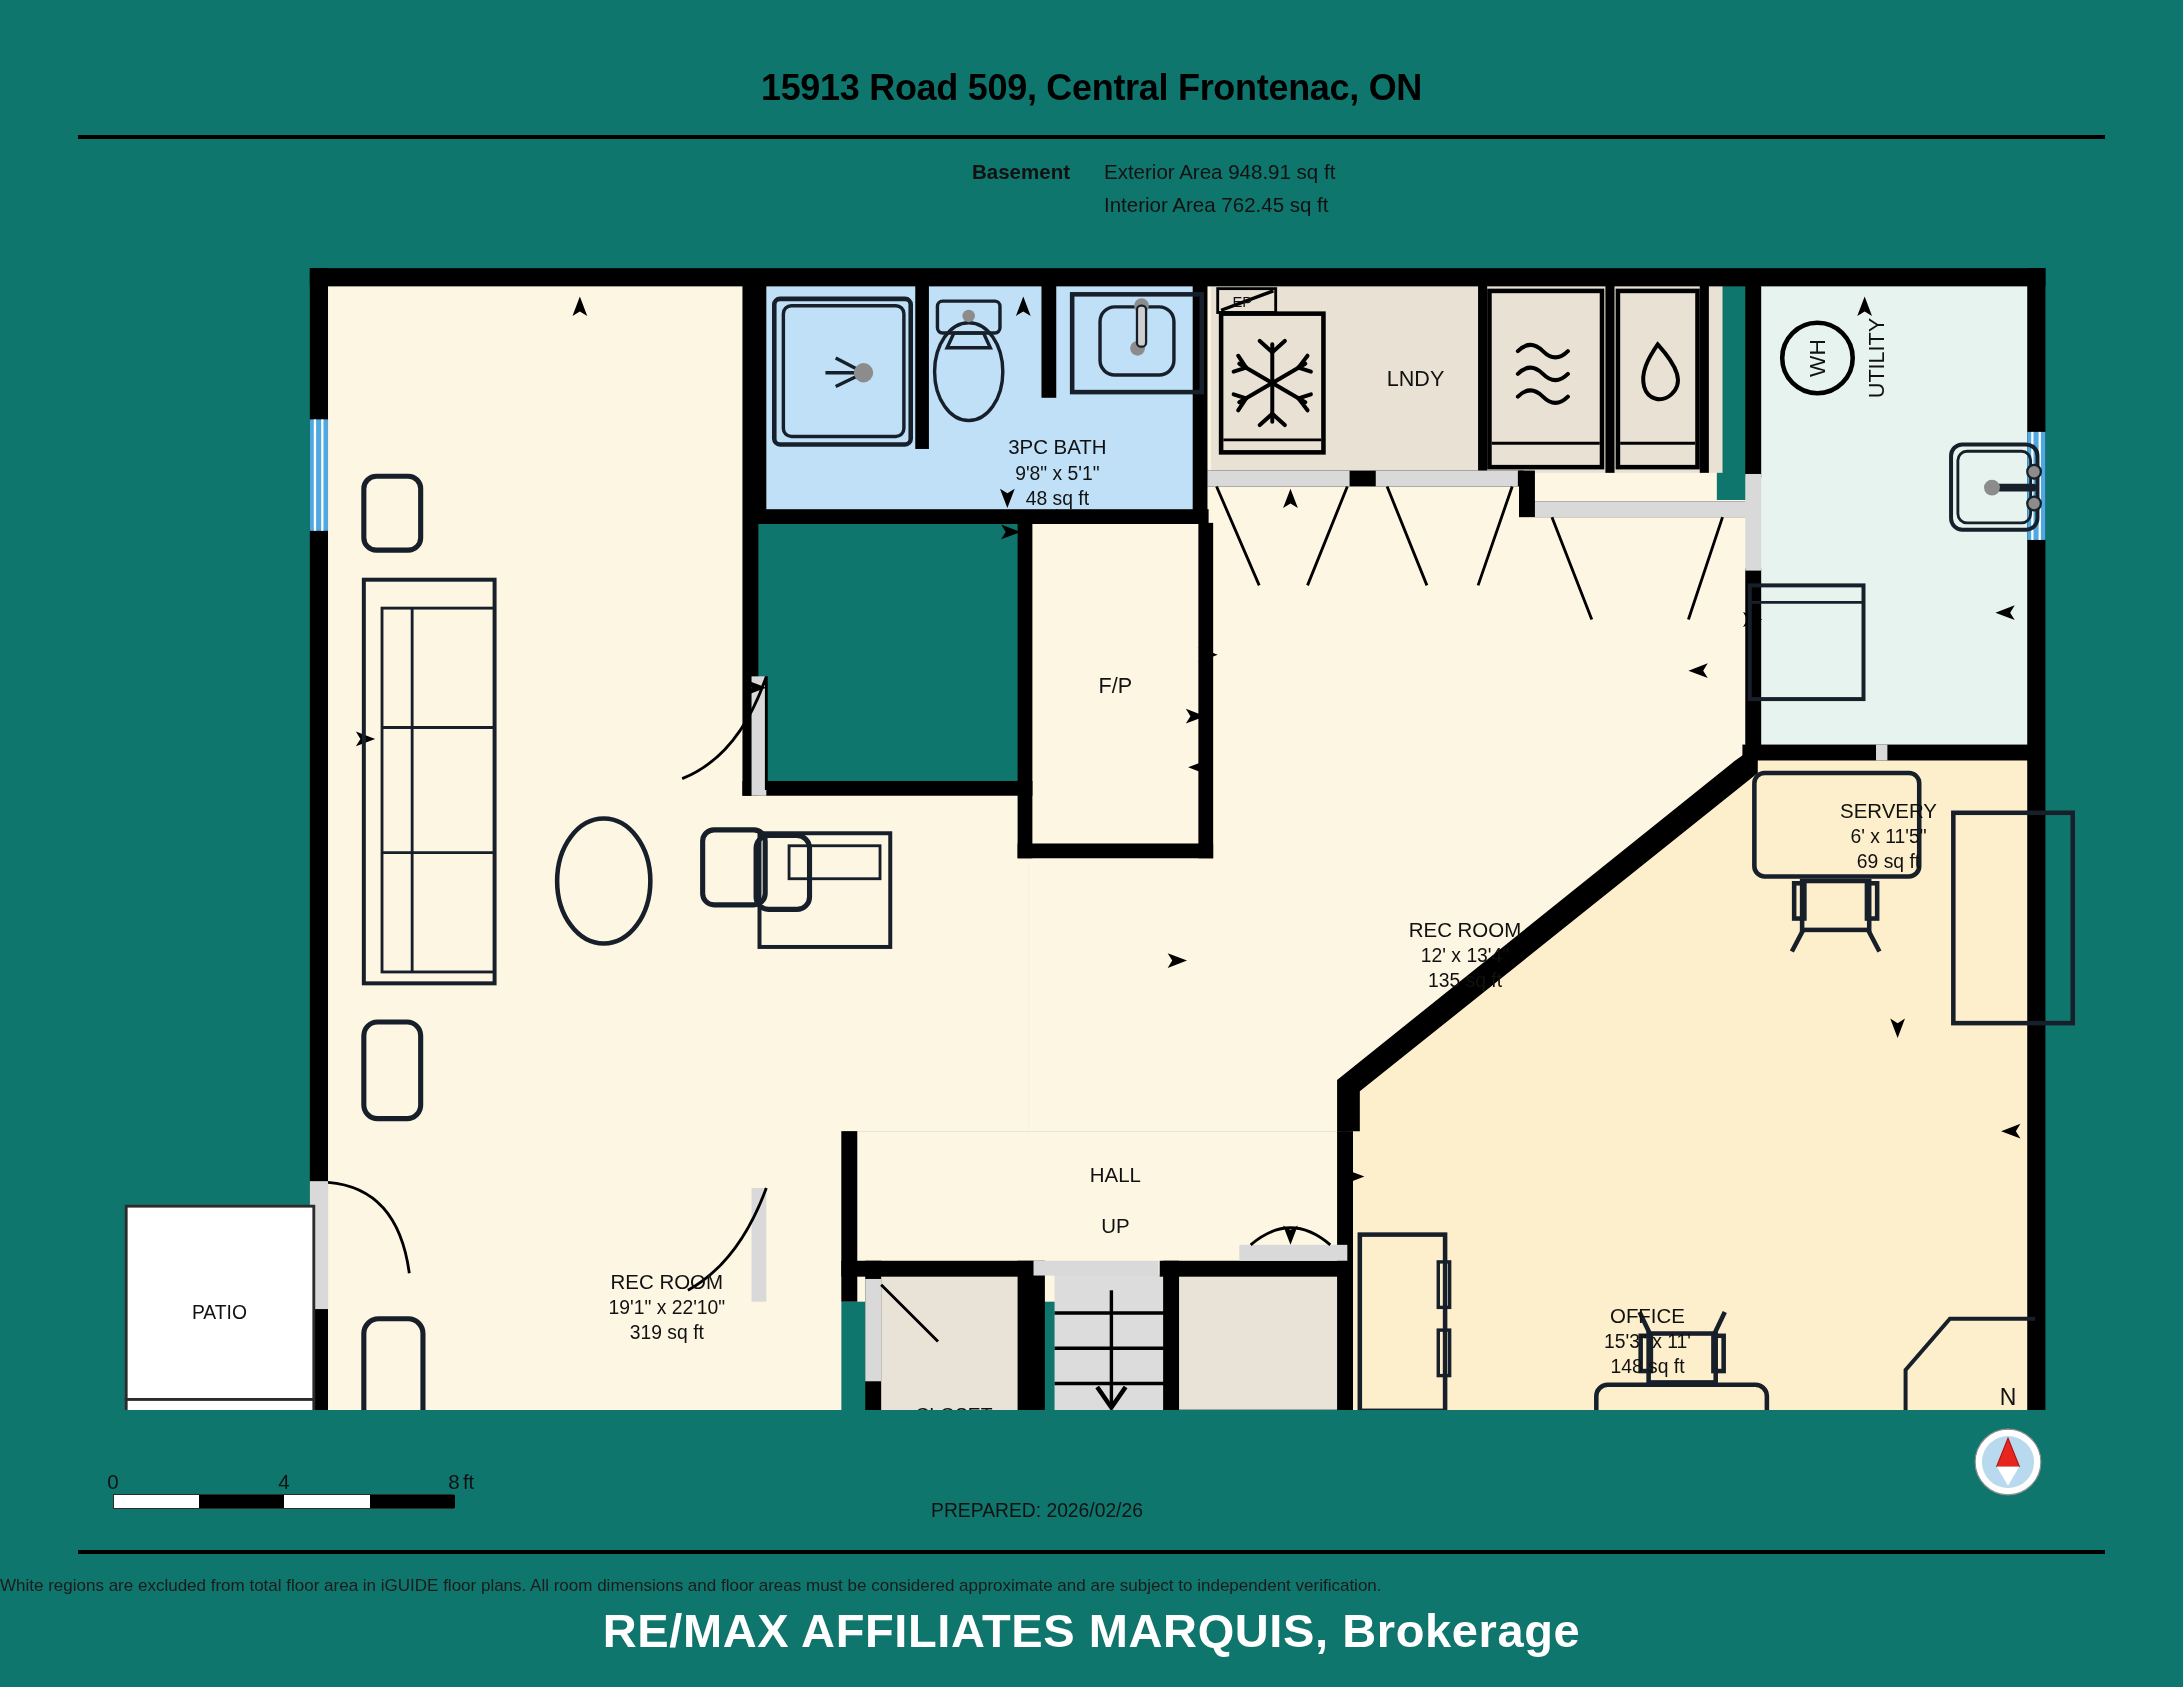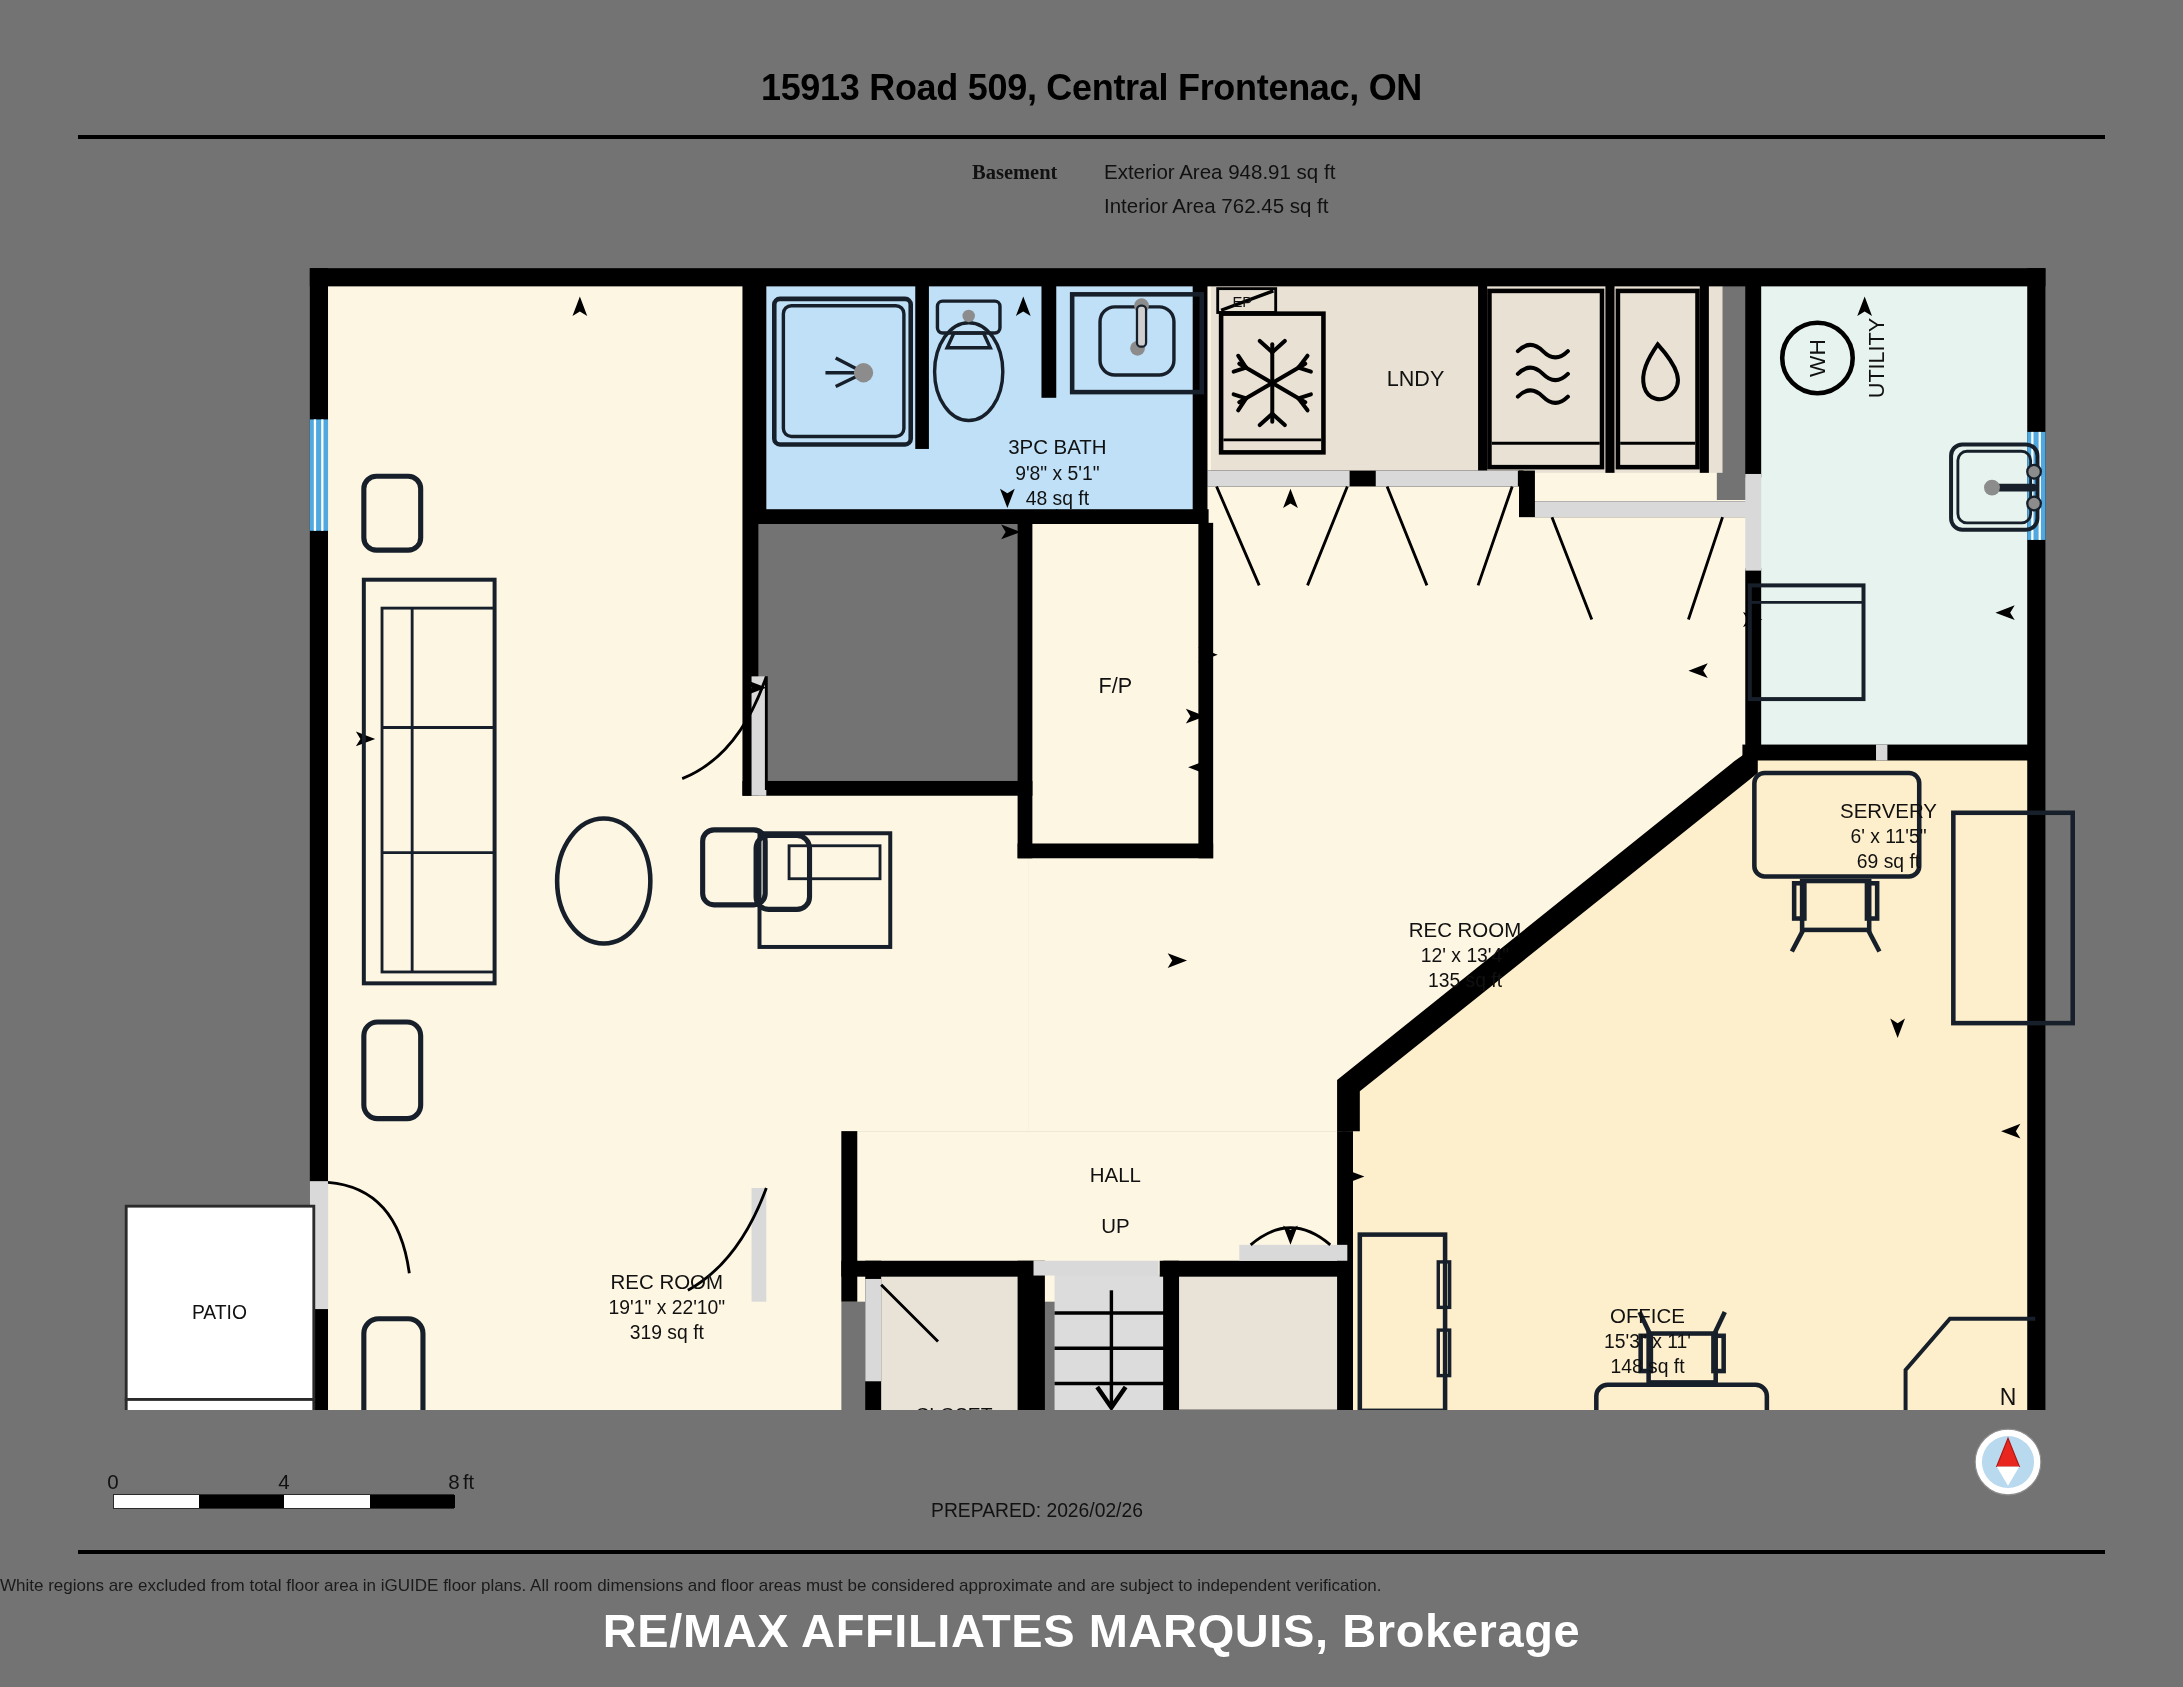--- a/index.html
+++ b/index.html
@@ -1,28 +1,28 @@
 <!DOCTYPE html>
 <html style="font-size:9px"><head>
 <meta charset="utf-8">
 <style>
   html,body{margin:0;padding:0;background:#fff;}
   body{width:2183px;height:1687px;font-family:"Liberation Sans",sans-serif;color:#1a1a1a;position:relative;overflow:hidden;}
-  .page{position:absolute;inset:0;background:#737373;}
+  .page{position:absolute;inset:0;background:#0f766e;}
 
   
   .title{position:absolute;left:0;top:67px;width:2183px;text-align:center;
          font-size:36px;font-weight:bold;letter-spacing:-0.3px;color:#000;}
   .rule{position:absolute;background:#000;}
   .rule-top{left:78px;top:135px;width:2027px;height:4px;}
   .rule-bot{left:78px;top:1550px;width:2027px;height:4px;}
 
   .areas{position:absolute;left:972px;top:155px;font-size:20.5px;line-height:1.62;color:#111;}
   .areas .row{white-space:nowrap;}
-  .areas b{font-weight:bold;display:inline-block;width:132px;font-family:Liberation Serif, serif;}
+  .areas b{font-weight:bold;display:inline-block;width:132px;}
 
   
   .plan{position:absolute;left:0px;top:244px;width:2183px;height:1166px;}
   .plan svg{display:block;}
 
   
   .scalebar{position:absolute;left:113px;top:1470px;}
   .scalebar .bar{position:relative;width:341px;height:15px;border:1.1px solid #2b2b2b;box-sizing:border-box;background:#fff;}
   .scalebar .seg{position:absolute;top:0;bottom:0;background:#000;}
   .scalebar .s1{left:85px;width:85px;}

